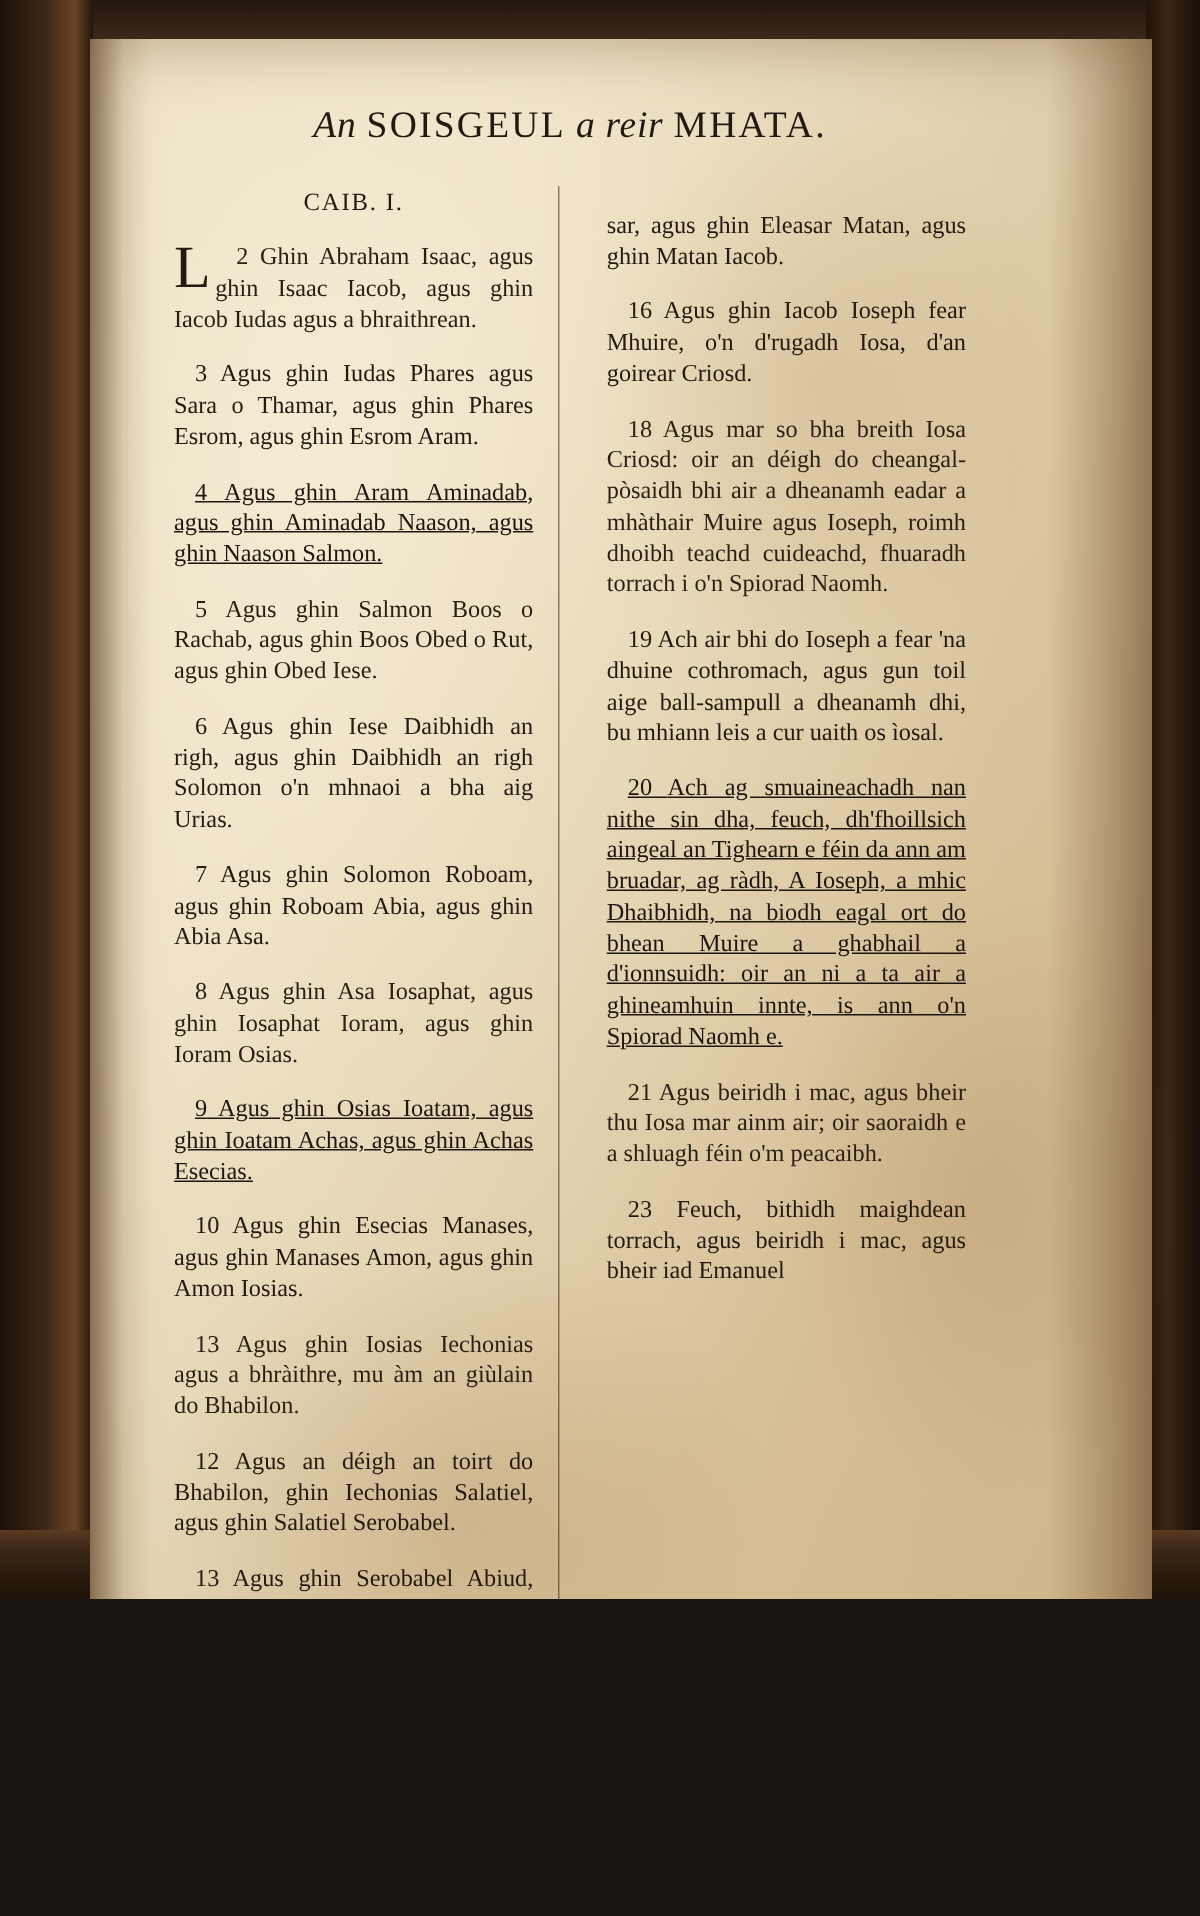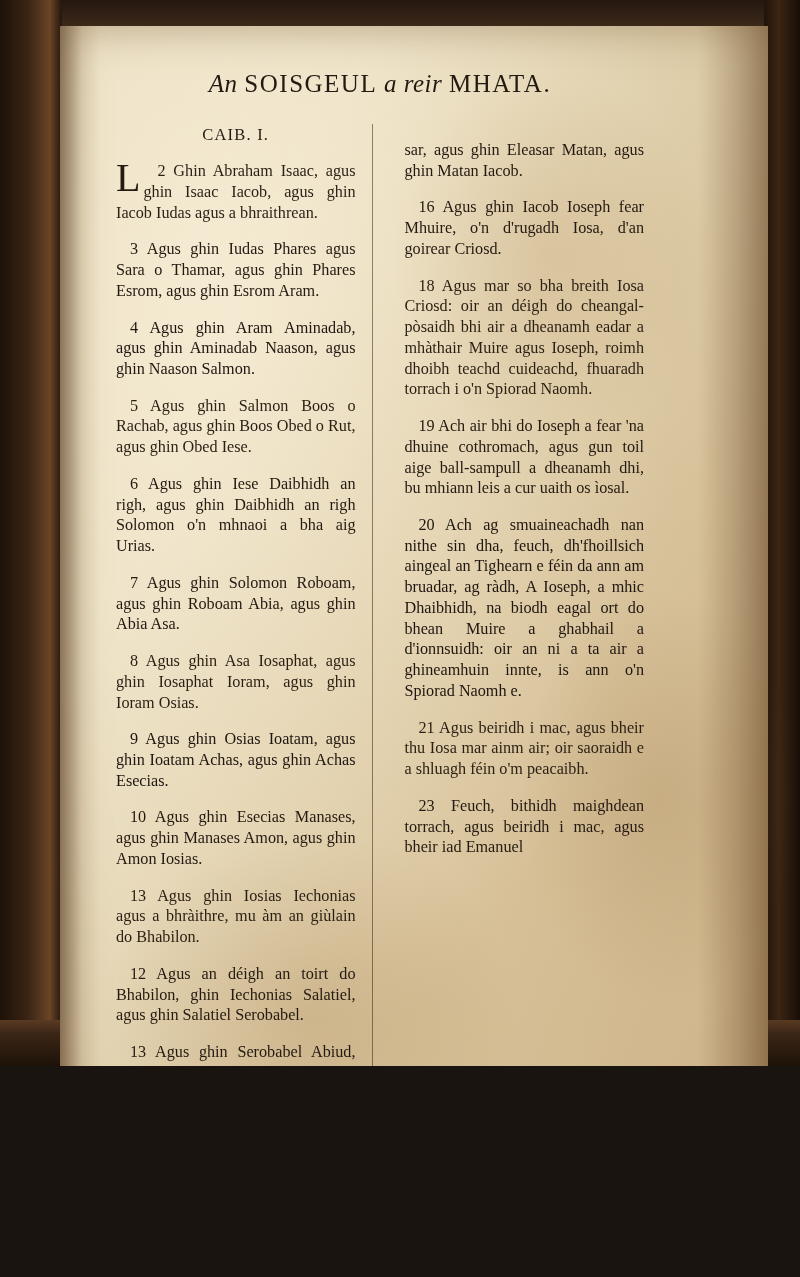--- a/index.html
+++ b/index.html
@@ -127,21 +127,21 @@
   .dropcap {
     float: left;
     font-size: 40px;
     line-height: 30px;
     padding: 2px 3px 0 0;
     font-family: "Liberation Serif", serif;
   }
   .it { font-style: italic; }
   
   .col p:nth-child(3n) { color: #2a1f13; }
-  .col p:nth-child(5n) { color: #1f1610; }
+  .col p:nth-child(5n) { color: #1f1610; text-decoration: underline; }
 </style>
 </head>
 <body>
 
 <div id="page">
   <div class="edge-top"></div>
   <div class="binding-left"></div>
   <div class="binding-right"></div>
   <div class="edge-bottom"></div>
 

